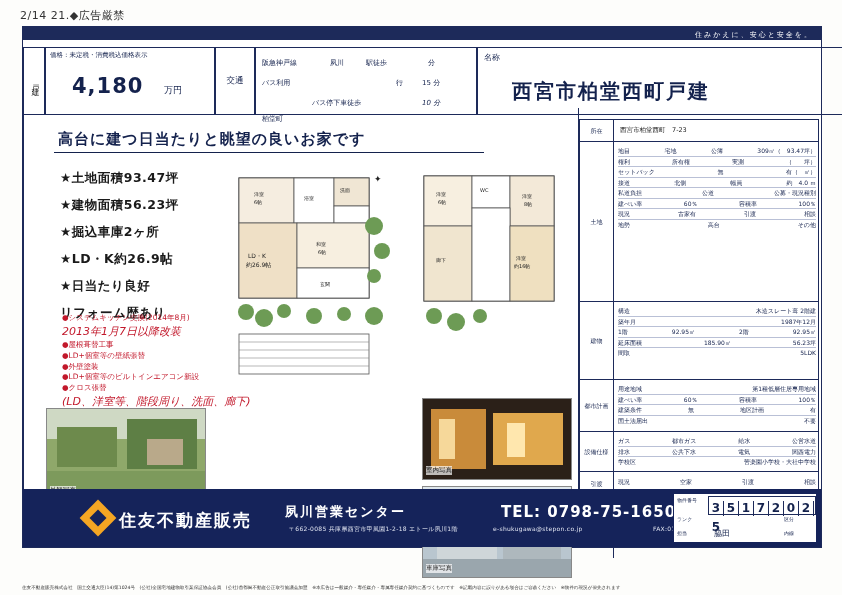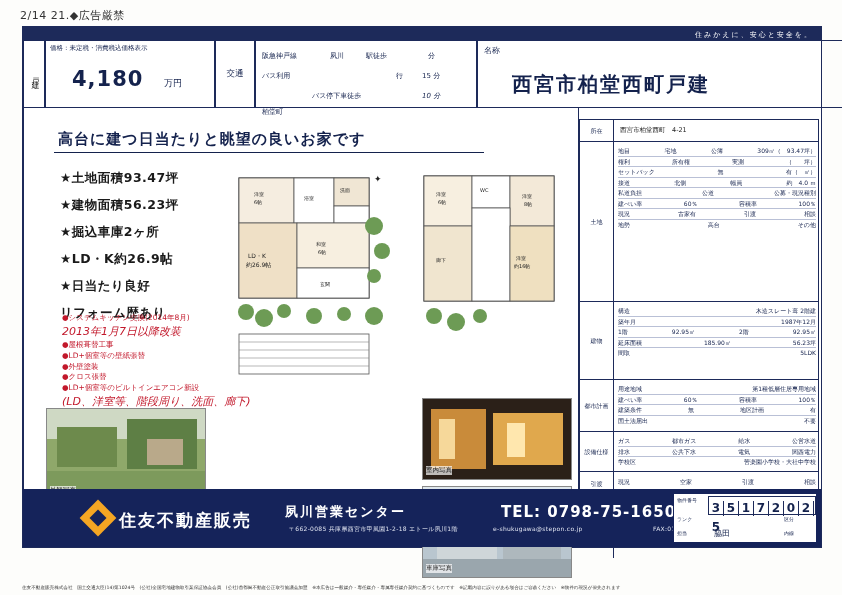--- a/index.html
+++ b/index.html
@@ -2,21 +2,21 @@
 <html><head>
 <meta charset="utf-8">
 <style>
   html,body{margin:0;padding:0;background:#ffffff;}
   body{width:842px;height:595px;font-family:"DejaVu Sans","Liberation Sans",sans-serif;color:#111;overflow:hidden;}
   .page{position:relative;width:842px;height:595px;background:#fdfdfb;}
   .topbar{position:absolute;left:20px;top:8px;font-size:11px;color:#333;letter-spacing:0.5px;}
   .frame{position:absolute;left:22px;top:26px;width:798px;height:520px;border:1px solid #1d2a5a;background:#fff;}
   .navyband{position:absolute;left:0;top:0;width:100%;height:13px;background:#1d2a5a;color:#fff;font-size:7px;text-align:right;padding-top:3px;box-sizing:border-box;padding-right:8px;letter-spacing:2px;}
   
-  .hdr{position:absolute;left:0;top:13px;width:100%;height:68px;}
+  .hdr{position:absolute;left:0;top:20px;width:100%;height:68px;}
   .cellbox{position:absolute;border:1px solid #1d2a5a;box-sizing:border-box;}
   .lbl{font-size:8px;color:#14224d;}
   .vlabel{writing-mode:vertical-rl;text-orientation:upright;font-size:8px;letter-spacing:3px;}
   .price{font-size:21px;font-weight:bold;color:#14224d;letter-spacing:1px;}
   .title-main{font-size:20px;font-weight:bold;color:#14224d;letter-spacing:2px;}
   .headline{position:absolute;font-size:15px;font-weight:bold;color:#14224d;letter-spacing:1px;}
   .bullets{position:absolute;left:38px;top:150px;width:215px;}
   .bullets div{font-size:12.5px;font-weight:bold;color:#1a1a1a;margin-bottom:10px;letter-spacing:0.5px;}
   .reds{position:absolute;left:40px;top:292px;width:215px;}
   .reds div{font-size:7.5px;color:#c2182b;line-height:1.45;}
@@ -99,22 +99,22 @@
         <div>★日当たり良好</div>
         <div>リフォーム歴あり</div>
       </div>
 
       <div class="reds" style="left:38px;top:205px;">
         <div>●システムキッチン交換(2014年8月)</div>
         <div class="sub">2013年1月7日以降改装</div>
         <div>●屋根葺替工事</div>
         <div>●LD+個室等の壁紙張替</div>
         <div>●外壁塗装</div>
+        <div>●LD+個室等のビルトインエアコン新設</div>
         <div>●クロス張替</div>
-        <div>●LD+個室等のビルトインエアコン新設</div>
         <div class="sub">(LD、洋室等、階段周り、洗面、廊下)</div>
       </div>
 
       <div class="plan" style="left:200px;top:58px;width:190px;height:215px;">
         <svg width="190" height="215" viewBox="0 0 190 215">
           <rect x="15" y="12" width="130" height="120" fill="#efe4d2" stroke="#444" stroke-width="1.2"></rect>
           <rect x="15" y="12" width="55" height="45" fill="#f5ede0" stroke="#555" stroke-width="0.8"></rect>
           <rect x="70" y="12" width="40" height="45" fill="#ffffff" stroke="#555" stroke-width="0.8"></rect>
           <rect x="110" y="12" width="35" height="28" fill="#f0e6d4" stroke="#555" stroke-width="0.8"></rect>
           <rect x="110" y="40" width="35" height="17" fill="#ffffff" stroke="#555" stroke-width="0.8"></rect>
@@ -211,21 +211,21 @@
       <div class="photocap" style="left:402px;top:456px;">車庫写真</div>
 
       <div class="photocap" style="left:26px;top:378px;">外観写真</div>
     </div>
 
     <div class="spec">
       <div class="srow" style="top:0;height:22px;">
         <div class="scol" style="left:0;width:34px;display:flex;align-items:center;justify-content:center;">
           <span class="tiny">所在</span>
         </div>
-        <div style="position:absolute;left:40px;top:6px;" class="tiny2">西宮市柏堂西町　4-21</div>
+        <div style="position:absolute;left:40px;top:6px;" class="tiny2">西宮市柏堂西町　7-23</div>
       </div>
 
       <div class="srow" style="top:22px;height:160px;">
         <div class="scol" style="left:0;width:34px;display:flex;align-items:center;justify-content:center;">
           <span class="tiny">土地</span>
         </div>
         <div style="position:absolute;left:38px;top:4px;width:198px;">
           <div class="tiny" style="display:flex;justify-content:space-between;border-bottom:1px solid #b9c0d6;padding:1px 0;">
               <span>地目</span>
               <span>宅地</span>

